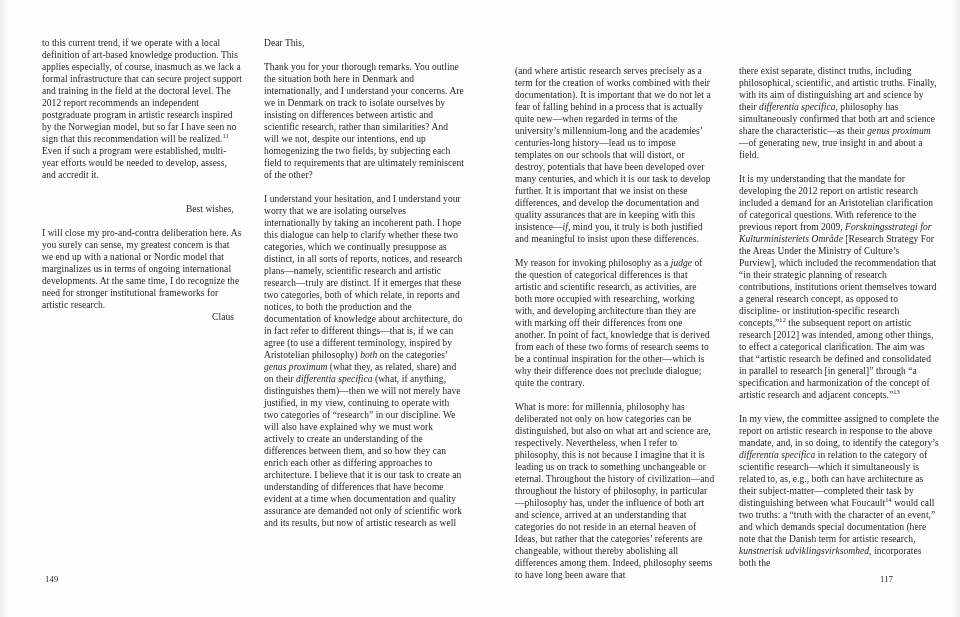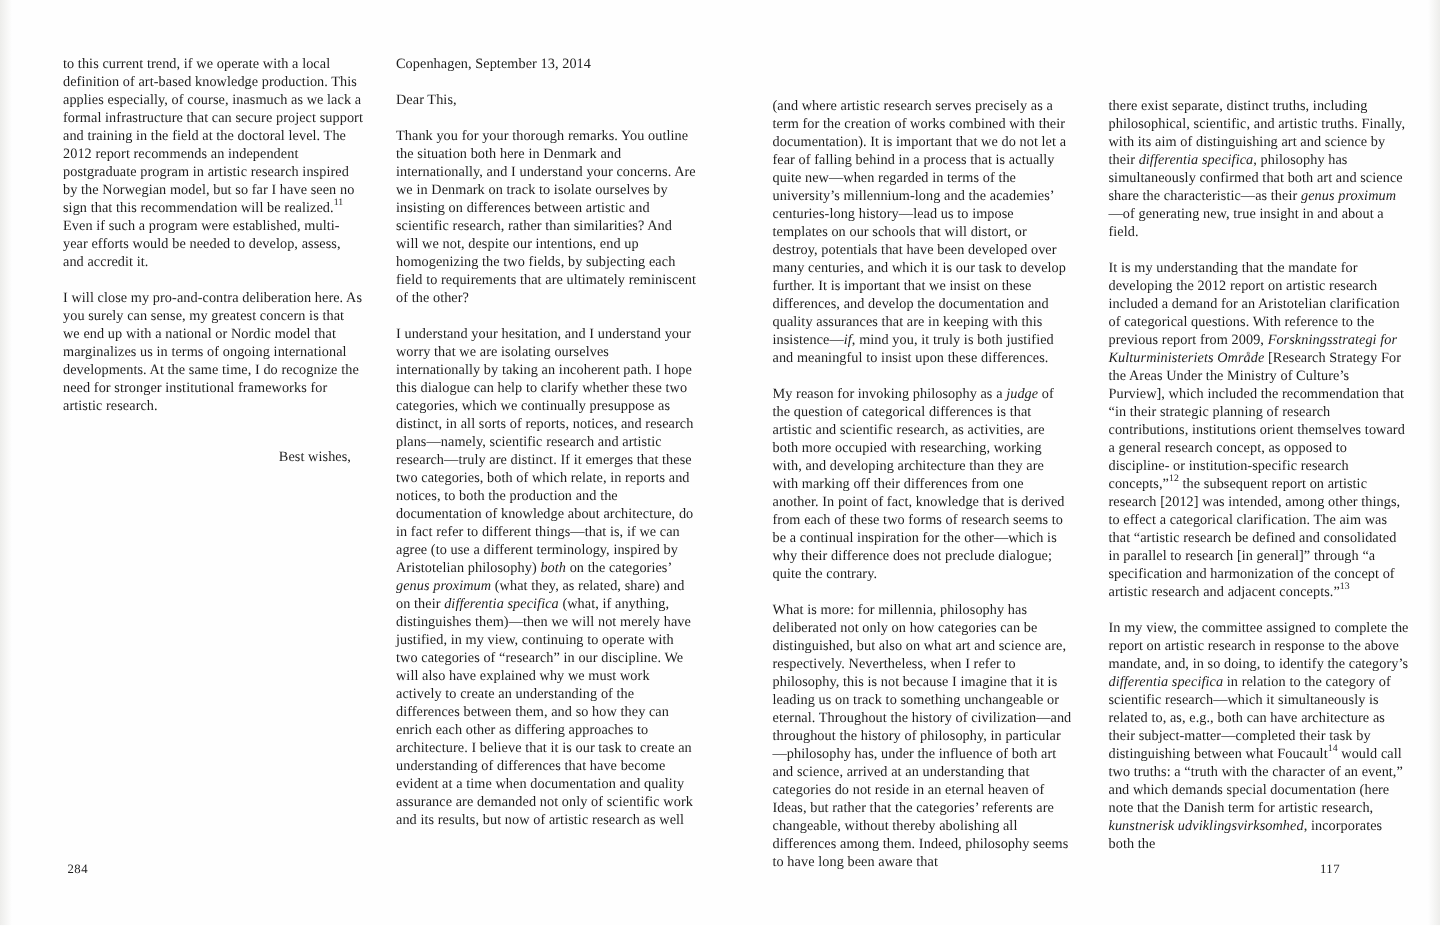--- a/index.html
+++ b/index.html
@@ -54,40 +54,40 @@
   .folio-right { left: 880px; }
 </style>
 </head>
 <body>
 
 <div class="spread">
 
   <div class="page page-left">
     <div class="column col-1">
         <p class="para"><span>to this current trend, if we operate with a local definition of art-based knowledge production. This applies especially, of course, inasmuch as we lack a formal infrastructure that can secure project support and training in the field at the doctoral level. The 2012 report recommends an independent postgraduate program in artistic research inspired by the Norwegian model, but so far I have seen no sign that this recommendation will be realized.</span><sup>11</sup><span> Even if such a program were established, multi-year efforts would be needed to develop, assess, and accredit it.</span></p>
+        <p class="para right" style="margin-top: 22px;"><span>Best wishes,</span></p>
         <p class="para"><span>I will close my pro-and-contra deliberation here. As you surely can sense, my greatest concern is that we end up with a national or Nordic model that marginalizes us in terms of ongoing international developments. At the same time, I do recognize the need for stronger institutional frameworks for artistic research.</span></p>
-        <p class="para right" style="margin-top: 22px;"><span>Best wishes,</span></p>
+        <p class="para right" style="margin-top: 0px;"><span>Claus</span></p>
       </div>
     <div class="column col-2">
-        <p class="para"><span>Copenhagen, September 13, 2014</span></p>
         <p class="para"><span>Dear This,</span></p>
         <p class="para"><span>Thank you for your thorough remarks. You outline the situation both here in Denmark and internationally, and I understand your concerns. Are we in Denmark on track to isolate ourselves by insisting on differences between artistic and scientific research, rather than similarities? And will we not, despite our intentions, end up homogenizing the two fields, by subjecting each field to requirements that are ultimately reminiscent of the other?</span></p>
         <p class="para"><span>I understand your hesitation, and I understand your worry that we are isolating ourselves internationally by taking an incoherent path. I hope this dialogue can help to clarify whether these two categories, which we continually presuppose as distinct, in all sorts of reports, notices, and research plans—namely, scientific research and artistic research—truly are distinct. If it emerges that these two categories, both of which relate, in reports and notices, to both the production and the documentation of knowledge about architecture, do in fact refer to different things—that is, if we can agree (to use a different terminology, inspired by Aristotelian philosophy) </span><span class="it">both</span><span> on the categories’ </span><span class="it">genus proximum</span><span> (what they, as related, share) and on their </span><span class="it">differentia specifica</span><span> (what, if anything, distinguishes them)—then we will not merely have justified, in my view, continuing to operate with two categories of “research” in our discipline. We will also have explained why we must work actively to create an understanding of the differences between them, and so how they can enrich each other as differing approaches to architecture. I believe that it is our task to create an understanding of differences that have become evident at a time when documentation and quality assurance are demanded not only of scientific work and its results, but now of artistic research as well</span></p>
       </div>
   </div>
 
   <div class="page page-right">
     <div class="column col-3">
         <p class="para"><span>(and where artistic research serves precisely as a term for the creation of works combined with their documentation). It is important that we do not let a fear of falling behind in a process that is actually quite new—when regarded in terms of the university’s millennium-long and the academies’ centuries-long history—lead us to impose templates on our schools that will distort, or destroy, potentials that have been developed over many centuries, and which it is our task to develop further. It is important that we insist on these differences, and develop the documentation and quality assurances that are in keeping with this insistence—</span><span class="it">if</span><span>, mind you, it truly is both justified and meaningful to insist upon these differences.</span></p>
         <p class="para"><span>My reason for invoking philosophy as a </span><span class="it">judge</span><span> of the question of categorical differences is that artistic and scientific research, as activities, are both more occupied with researching, working with, and developing architecture than they are with marking off their differences from one another. In point of fact, knowledge that is derived from each of these two forms of research seems to be a continual inspiration for the other—which is why their difference does not preclude dialogue; quite the contrary.</span></p>
         <p class="para"><span>What is more: for millennia, philosophy has deliberated not only on how categories can be distinguished, but also on what art and science are, respectively. Nevertheless, when I refer to philosophy, this is not because I imagine that it is leading us on track to something unchangeable or eternal. Throughout the history of civilization—and throughout the history of philosophy, in particular—philosophy has, under the influence of both art and science, arrived at an understanding that categories do not reside in an eternal heaven of Ideas, but rather that the categories’ referents are changeable, without thereby abolishing all differences among them. Indeed, philosophy seems to have long been aware that</span></p>
       </div>
     <div class="column col-4">
         <p class="para"><span>there exist separate, distinct truths, including philosophical, scientific, and artistic truths. Finally, with its aim of distinguishing art and science by their </span><span class="it">differentia specifica</span><span>, philosophy has simultaneously confirmed that both art and science share the characteristic—as their </span><span class="it">genus proximum</span><span>—of generating new, true insight in and about a field.</span></p>
         <p class="para"><span>It is my understanding that the mandate for developing the 2012 report on artistic research included a demand for an Aristotelian clarification of categorical questions. With reference to the previous report from 2009, </span><span class="it">Forskningsstrategi for Kulturministeriets Område</span><span> [Research Strategy For the Areas Under the Ministry of Culture’s Purview], which included the recommendation that “in their strategic planning of research contributions, institutions orient themselves toward a general research concept, as opposed to discipline- or institution-specific research concepts,”</span><sup>12</sup><span> the subsequent report on artistic research [2012] was intended, among other things, to effect a categorical clarification. The aim was that “artistic research be defined and consolidated in parallel to research [in general]” through “a specification and harmonization of the concept of artistic research and adjacent concepts.”</span><sup>13</sup></p>
         <p class="para"><span>In my view, the committee assigned to complete the report on artistic research in response to the above mandate, and, in so doing, to identify the category’s </span><span class="it">differentia specifica</span><span> in relation to the category of scientific research—which it simultaneously is related to, as, e.g., both can have architecture as their subject-matter—completed their task by distinguishing between what Foucault</span><sup>14</sup><span> would call two truths: a “truth with the character of an event,” and which demands special documentation (here note that the Danish term for artistic research, </span><span class="it">kunstnerisk udviklingsvirksomhed</span><span>, incorporates both the</span></p>
       </div>
   </div>
 
-  <div class="folio folio-left">284</div>
+  <div class="folio folio-left">149</div>
   <div class="folio folio-right">117</div>
 
 </div>
 
 </body></html>

